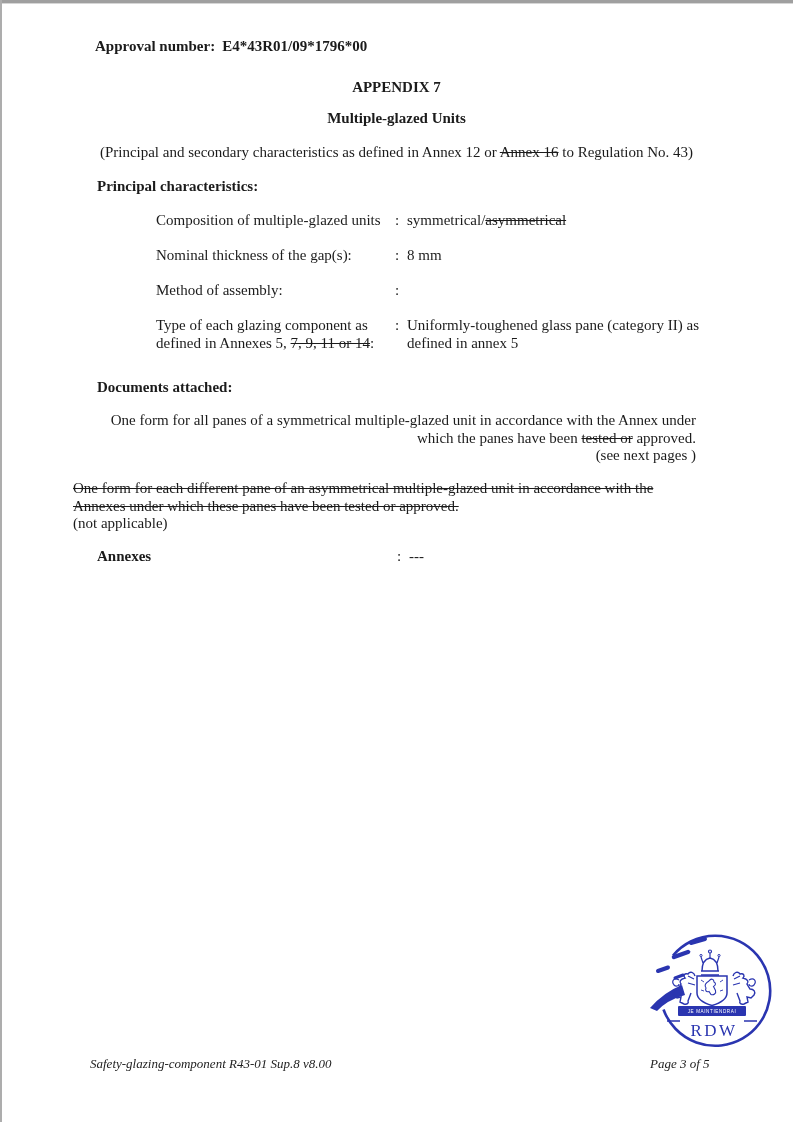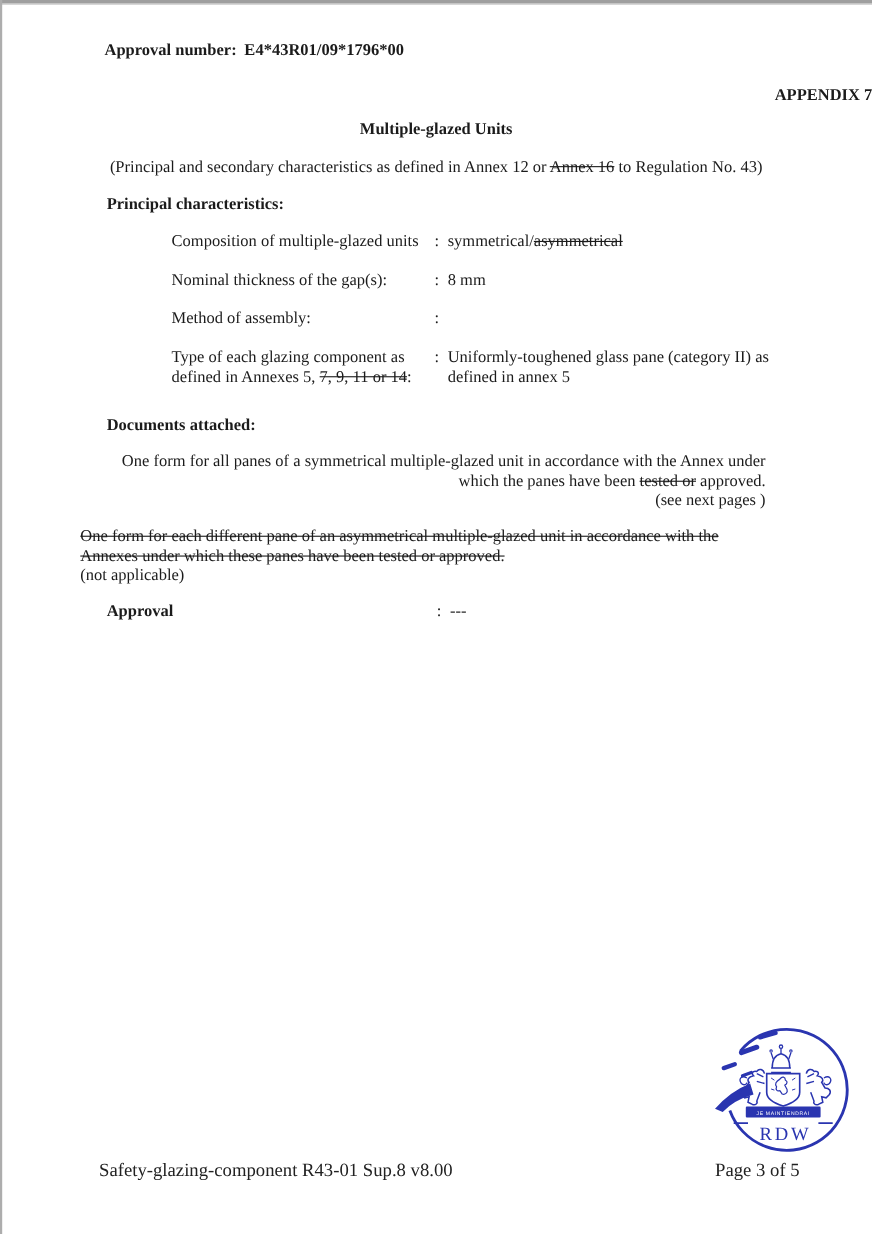--- a/index.html
+++ b/index.html
@@ -9,36 +9,36 @@
     font-size:15px;line-height:17px;color:#1b1b1b;overflow:hidden;
   }
   .edge-top{position:absolute;top:0;left:0;width:793px;height:3px;background:#9f9f9f;border-bottom:1px solid #d6d6d6;}
   .edge-left{position:absolute;top:0;left:0;width:2px;height:1122px;background:#adadad;}
   .abs{position:absolute;}
   .bold{font-weight:700;}
   .center{width:793px;text-align:center;}
   .struck{text-decoration:line-through;}
   #approval{left:95px;top:38px;}
   #approval .num{margin-left:7px;}
-  #title{top:79px;text-align:right;}
+  #title{top:79px;}
   #subtitle{top:110px;}
   #intro{top:144px;}
   #principal-heading{left:97px;top:178px;}
   #char-rows{left:156px;top:211px;}
   .char-row{display:flex;line-height:18px;margin-bottom:17px;}
   .char-row .label{width:239px;}
   .char-row .colon{width:12px;}
   .char-row .value{width:312px;}
   #documents-heading{left:97px;top:379px;}
   #para1{left:90px;top:412px;width:606px;line-height:17.5px;text-align:right;}
   #para2{left:73px;top:480px;width:606px;line-height:17.5px;}
   #remarks{left:97px;top:548px;display:flex;}
   #remarks .label{width:300px;font-weight:700;}
   #remarks .colon{width:12px;}
-  .footer-text{font-size:17px;line-height:14px;color:#222;}
+  .footer-text{font-style:italic;font-size:13px;line-height:14px;color:#222;}
   #footer-left{left:90px;top:1057px;}
   #footer-right{left:650px;top:1057px;}
   #stamp{left:645px;top:930px;width:142px;height:124px;}
   #stamp svg{display:block;width:142px;height:124px;}
   .stamp-stroke{fill:none;stroke:var(--stamp-color,#2a35b0);}
   .stamp-fill{fill:var(--stamp-color,#2a35b0);stroke:none;}
 </style>
 </head>
 <body>
 
@@ -92,21 +92,21 @@
   </div>
   <div>(see next pages )</div>
 </div>
 
 <div class="abs" id="para2">
   <div class="struck">One form for each different pane of an asymmetrical multiple-glazed unit in accordance with the Annexes under which these panes have been tested or approved.</div>
   <div>(not applicable)</div>
 </div>
 
 <div class="abs" id="remarks">
-  <div class="label">Approval</div>
+  <div class="label">Annexes</div>
   <div class="colon">:</div>
   <div class="value">---</div>
 </div>
 
 <div class="abs footer-text" id="footer-left">Safety-glazing-component R43-01 Sup.8 v8.00</div>
 <div class="abs footer-text" id="footer-right">Page 3 of 5</div>
 
 <div class="abs" id="stamp">
   <svg viewBox="0 0 142 124" xmlns="http://www.w3.org/2000/svg">
 

